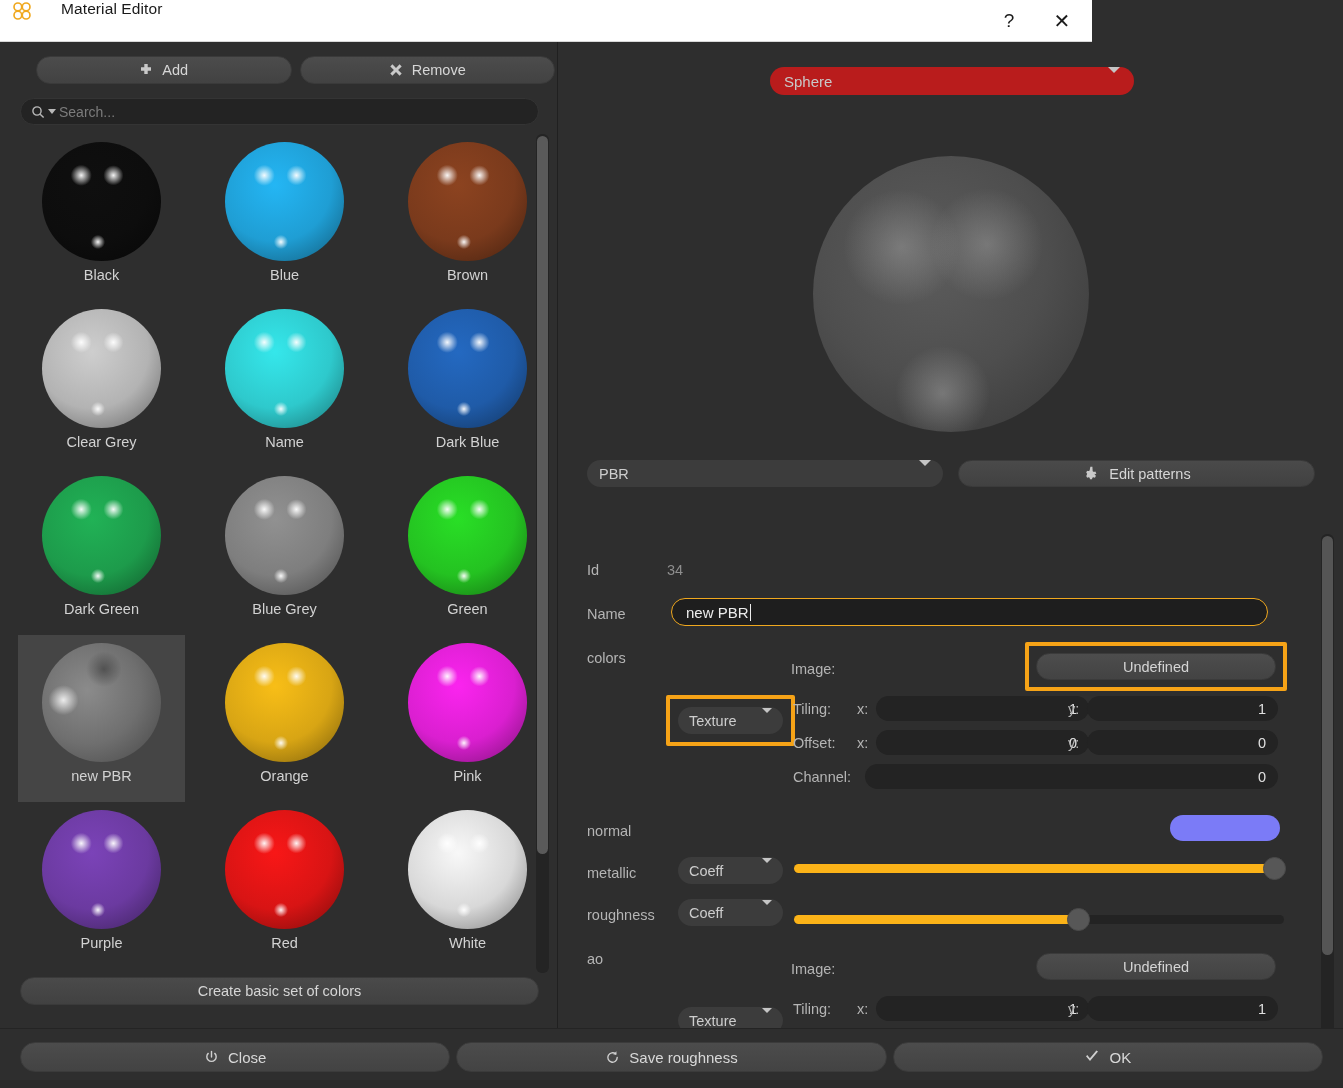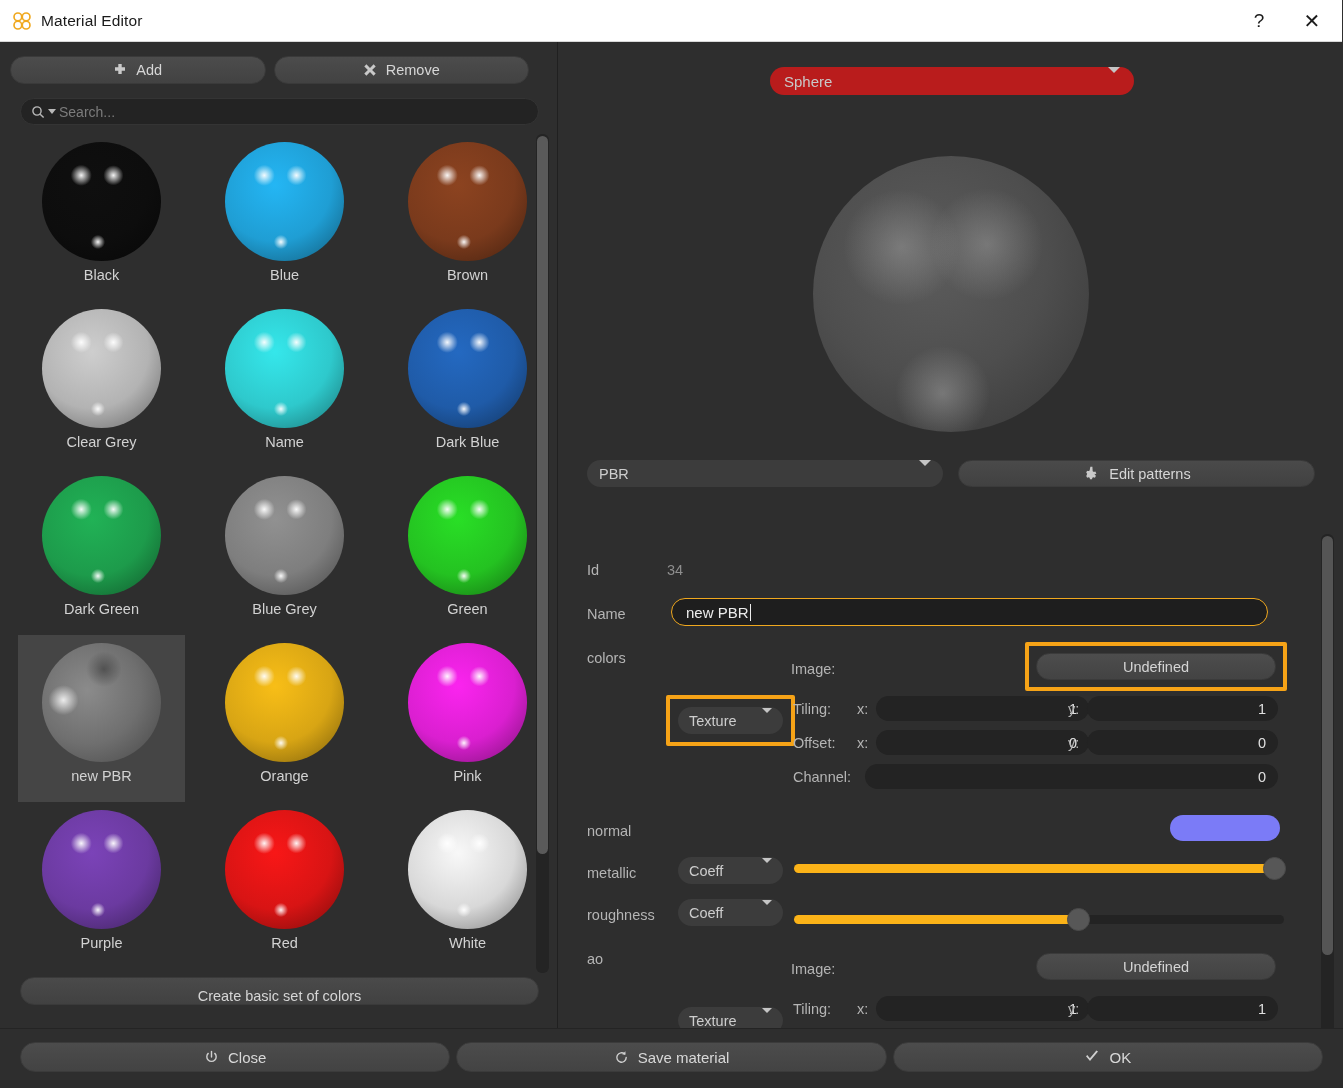--- a/index.html
+++ b/index.html
@@ -9,23 +9,24 @@
     font-family: "Liberation Sans", sans-serif;
     overflow: hidden;
   }
   #app {
     position: relative; width: 1343px; height: 1088px;
     background: #2e2e2e;
   }
 
   
   .titlebar {
-    position: absolute; left: 0; top: 0; width: 1342px; height: 42px;
-    background: #ffffff; display: flex; align-items: center;
+    position: absolute; left: 0; top: 0; width: 1092px; height: 42px;
+    background: #ffffff; display: flex; 
     border-bottom: 1px solid #d8d8d8;
+    gap: 20px;
   }
   .titlebar .logo { margin-left: 11px; width: 22px; height: 22px; display:block; }
   .titlebar .title {
     margin-left: 8px; font-size: 15.5px; color: #1a1a1a; letter-spacing: 0.1px;
   }
   .titlebar .ctrls { margin-left: auto; display: flex; align-items: center; height: 100%; }
   .titlebar .ctrl {
     width: 46px; height: 42px; display: flex; align-items: center; justify-content: center;
     color: #1a1a1a; font-size: 19px; cursor: default;
   }
@@ -35,21 +36,21 @@
   .body {
     position: absolute; left: 0; top: 42px; width: 1343px; height: 986px;
     background: #2e2e2e;
   }
 
   
   .left {
     position: absolute; left: 0; top: 0; width: 558px; height: 986px;
     background: #2e2e2e; border-right: 1px solid #202020;
   }
-  .topbtns { position: absolute; left: 10px; top: 14px; width: 519px; display: flex; gap: 8px; align-items: center; }
+  .topbtns { position: absolute; left: 36px; top: 14px; width: 519px; display: flex; gap: 8px; align-items: center; }
   .pillbtn {
     flex: 1; height: 28px; border-radius: 14px;
     background: linear-gradient(to bottom, #4c4c4c, #424242);
     border: 1px solid #3a3a3a;
     display: flex; align-items: center; justify-content: center; gap: 9px;
     color: #d6d6d6; font-size: 14.5px; cursor: default;
   }
   .pillbtn svg { display: block; }
   .searchbar {
     position: absolute; left: 20px; top: 56px; width: 519px; height: 27px;
@@ -80,21 +81,21 @@
   .lscroll-thumb {
     position: absolute; left: 1px; top: 2px; width: 11px; height: 718px;
     background: #5a5a5a; border-radius: 5.5px;
   }
 
   .createbtn {
     position: absolute; left: 20px; top: 935px; width: 519px; height: 28px;
     border-radius: 14px;
     background: linear-gradient(to bottom, #4a4a4a, #414141);
     border: 1px solid #3a3a3a;
-    display: flex; align-items: flex-end; justify-content: center;
+    display: flex; align-items: center; justify-content: center;
     color: #d6d6d6; font-size: 14.5px; cursor: default;
   }
 
   
   .right {
     position: absolute; left: 559px; top: 0; width: 784px; height: 986px;
     background: #2e2e2e;
   }
   .shapesel {
     position: absolute; left: 211px; top: 25px; width: 364px; height: 28px;
@@ -454,21 +455,21 @@
           <path d="M8 1.5v6" stroke="#d0d0d0" stroke-width="1.5" fill="none" stroke-linecap="round"></path>
           <path d="M4.5 3.6a5 5 0 1 0 7 0" stroke="#d0d0d0" stroke-width="1.5" fill="none" stroke-linecap="round"></path>
         </svg>
         <span>Close</span>
       </div>
       <div class="fbtn">
         <svg width="15" height="15" viewBox="0 0 16 16">
           <path d="M13 8a5 5 0 1 1-1.6-3.7" stroke="#d0d0d0" stroke-width="1.5" fill="none" stroke-linecap="round"></path>
           <path d="M12.2 1.4v3.4H8.8z" fill="#d0d0d0"></path>
         </svg>
-        <span>Save material</span>
+        <span>Save roughness</span>
       </div>
       <div class="fbtn">
         <svg width="16" height="16" viewBox="0 0 16 16">
           <path d="M2 7.2 6 12 14 2.6l-1.6-1L5.9 9.2 3.3 6z" fill="#d0d0d0"></path>
         </svg>
         <span>OK</span>
       </div>
     </div>
   </div>
 

